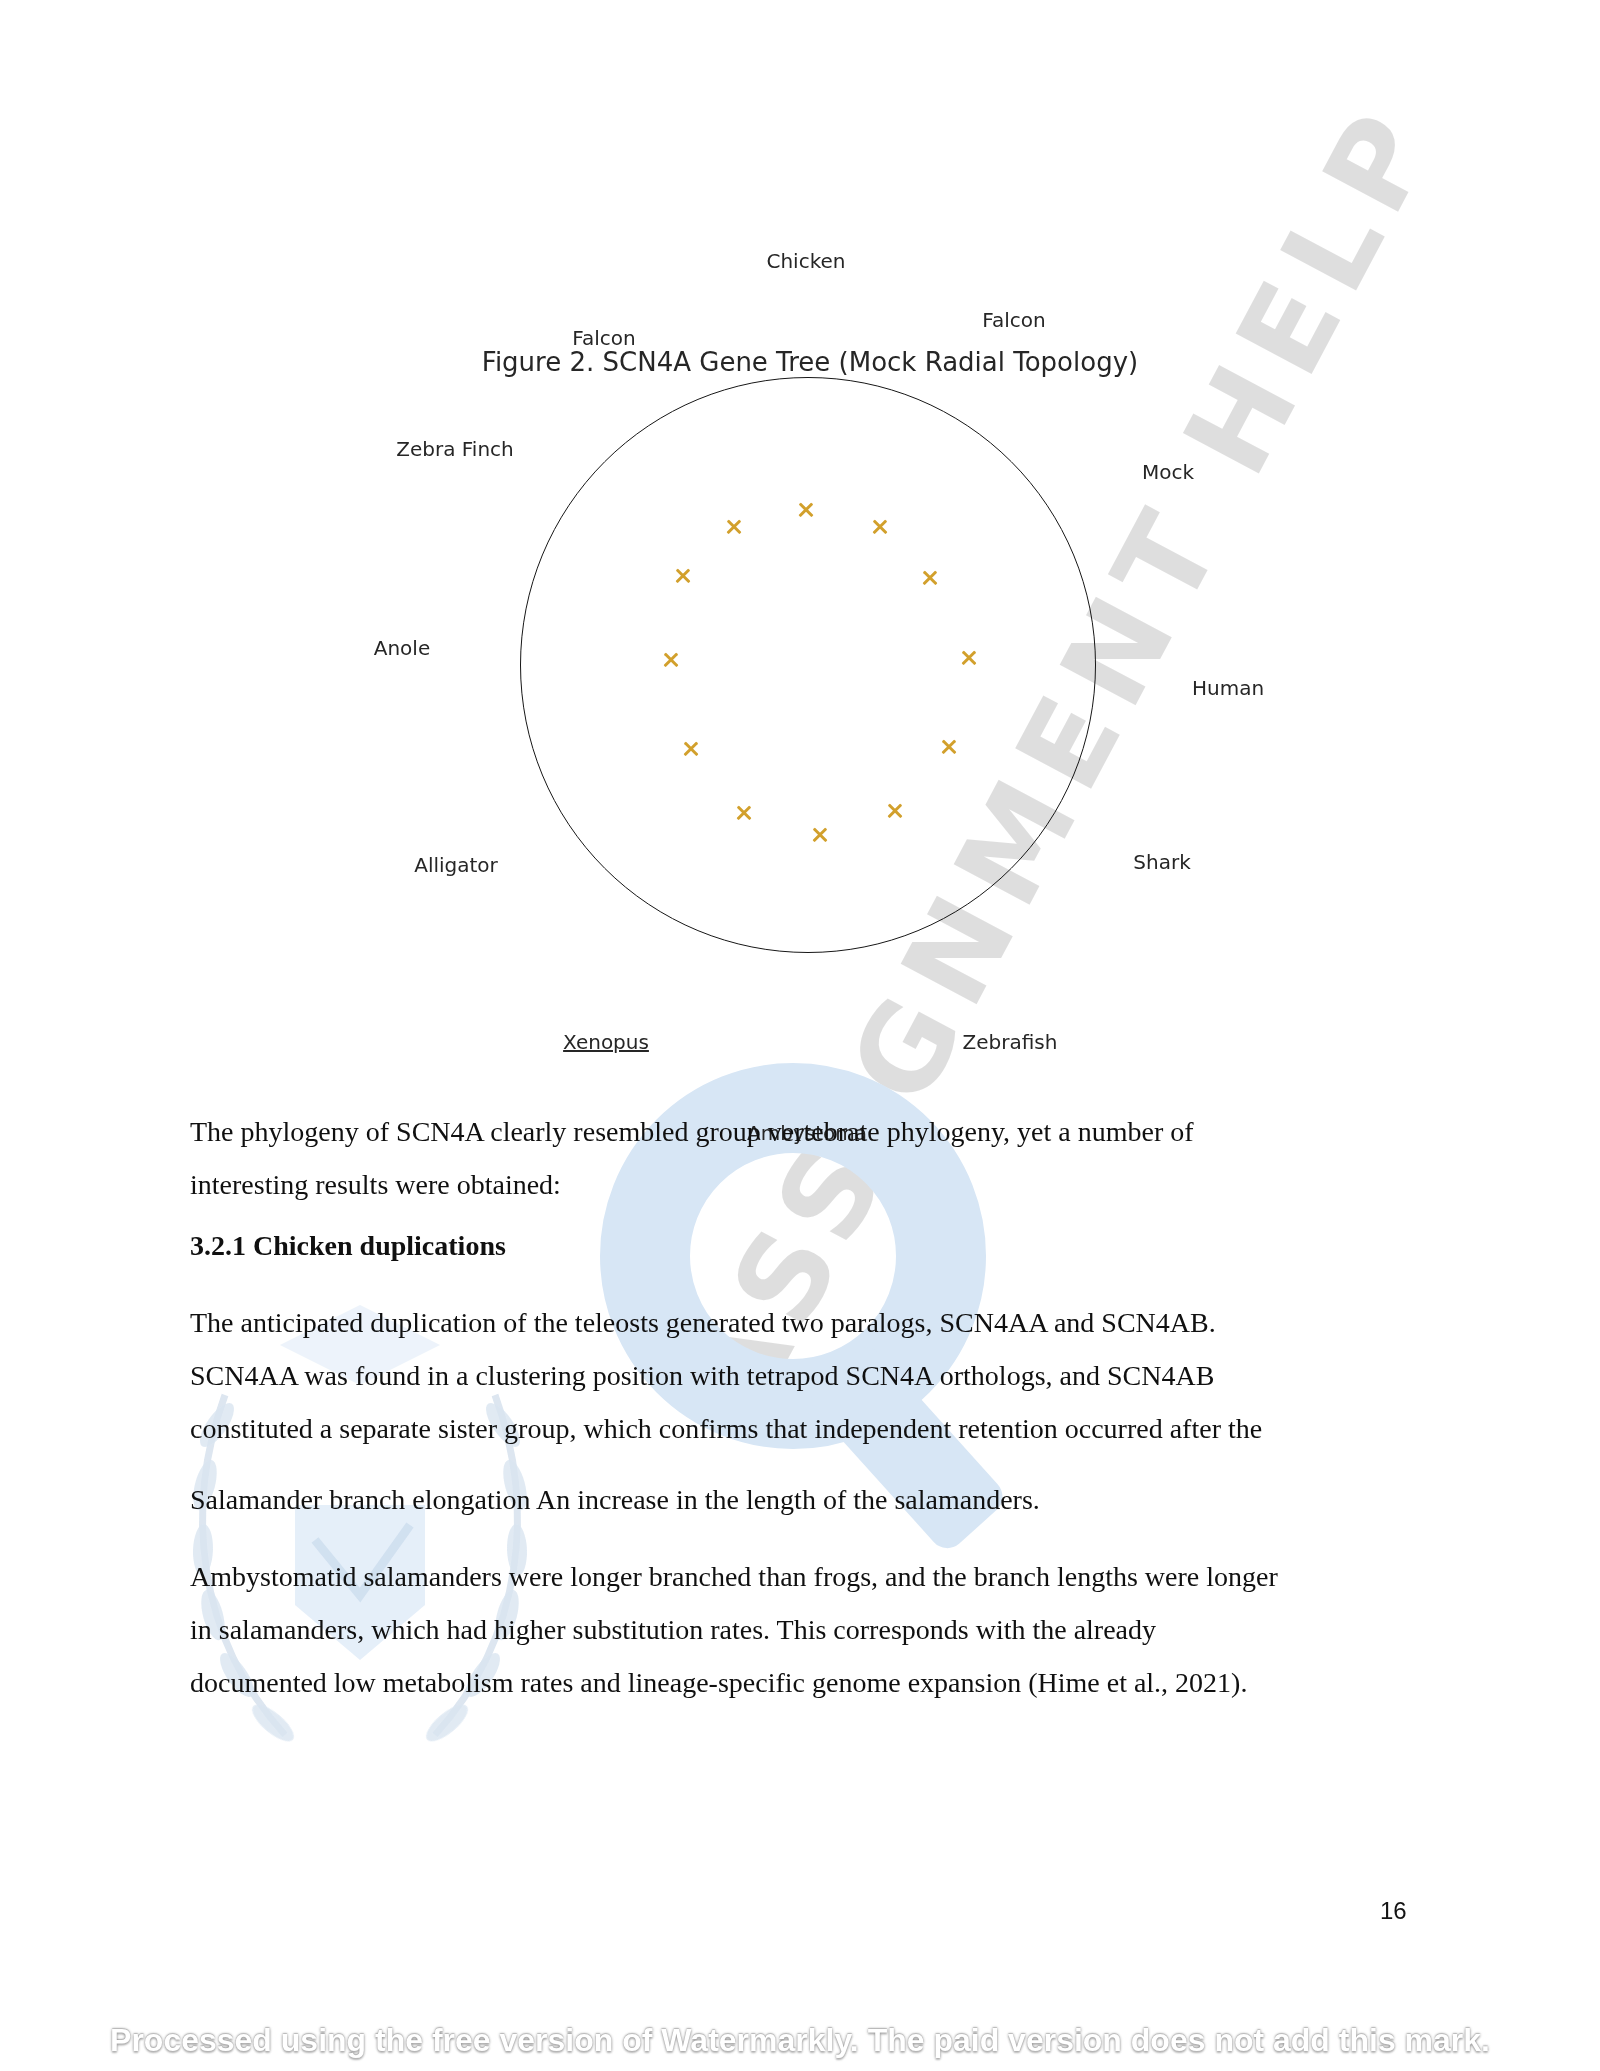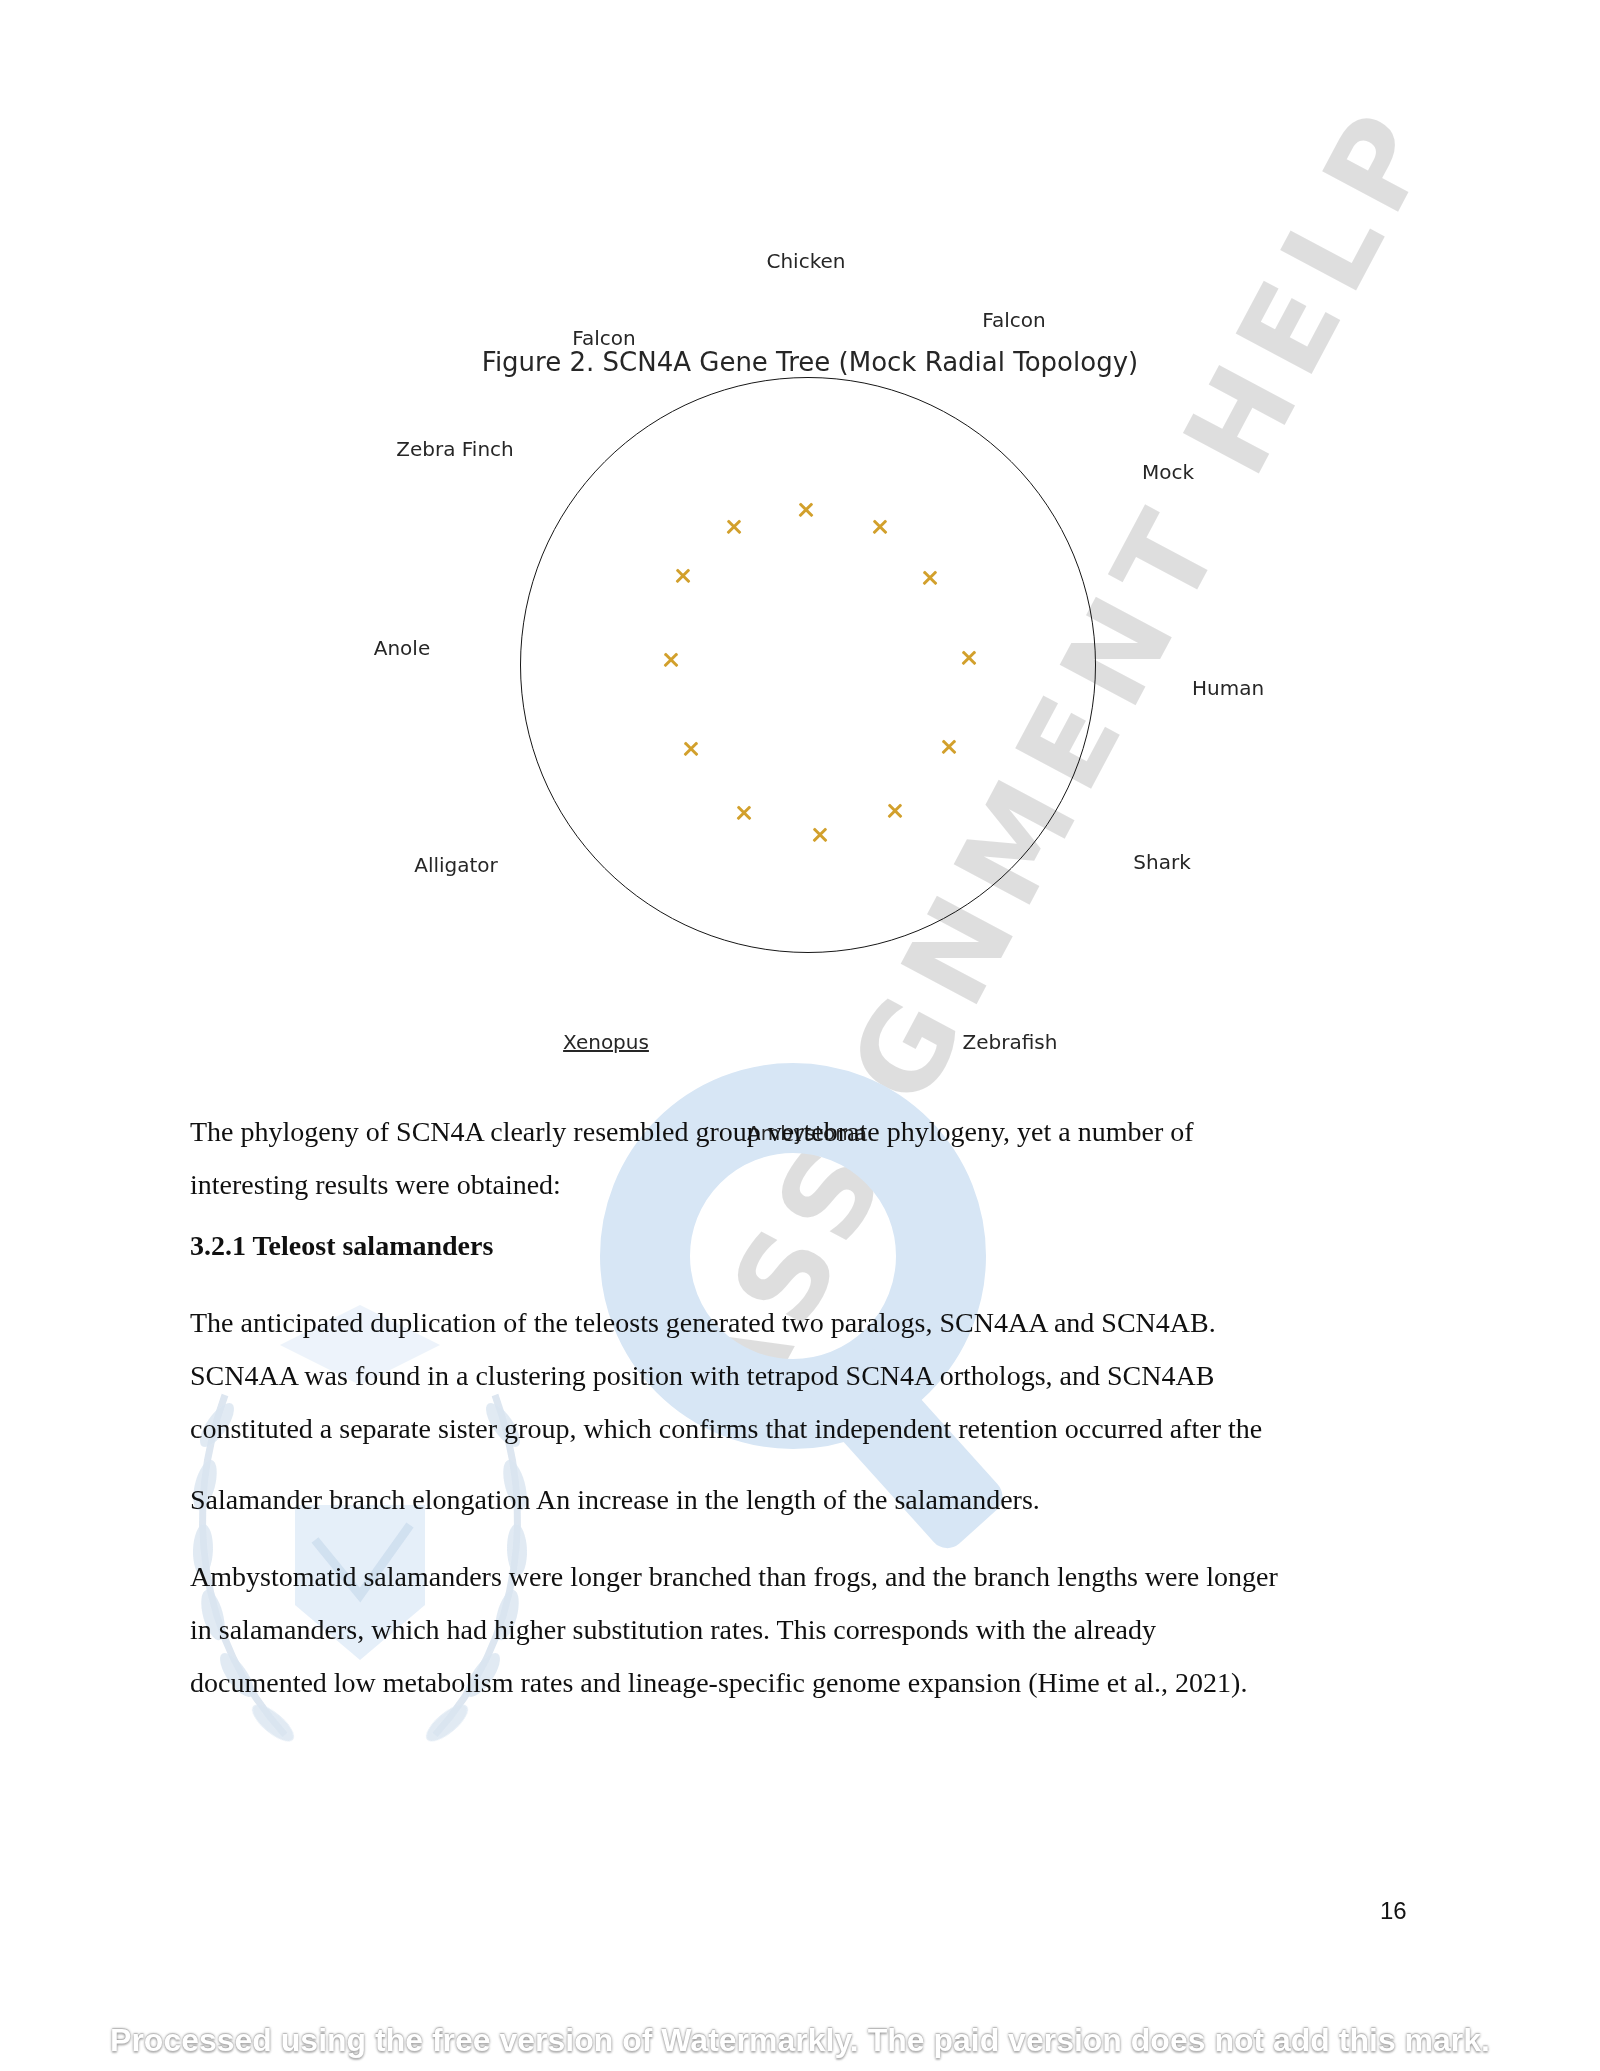--- a/index.html
+++ b/index.html
@@ -144,21 +144,21 @@
         <div class="taxon-label" style="left: 604px; top: 310px; margin-top: 28px;">Falcon</div>
       </div>
   </div>
 
   <div class="bodytext" id="body-text">
       <div class="para">
         <div class="line">The phylogeny of SCN4A clearly resembled group vertebrate phylogeny, yet a number of</div>
         <div class="line">interesting results were obtained:</div>
       </div>
       <div class="para heading">
-        <div class="line">3.2.1 Teleost salamanders</div>
+        <div class="line">3.2.1 Chicken duplications</div>
       </div>
       <div class="para">
         <div class="line">The anticipated duplication of the teleosts generated two paralogs, SCN4AA and SCN4AB.</div>
         <div class="line">SCN4AA was found in a clustering position with tetrapod SCN4A orthologs, and SCN4AB</div>
         <div class="line">constituted a separate sister group, which confirms that independent retention occurred after the</div>
       </div>
       <div class="para">
         <div class="line">Salamander branch elongation An increase in the length of the salamanders.</div>
       </div>
       <div class="para">

